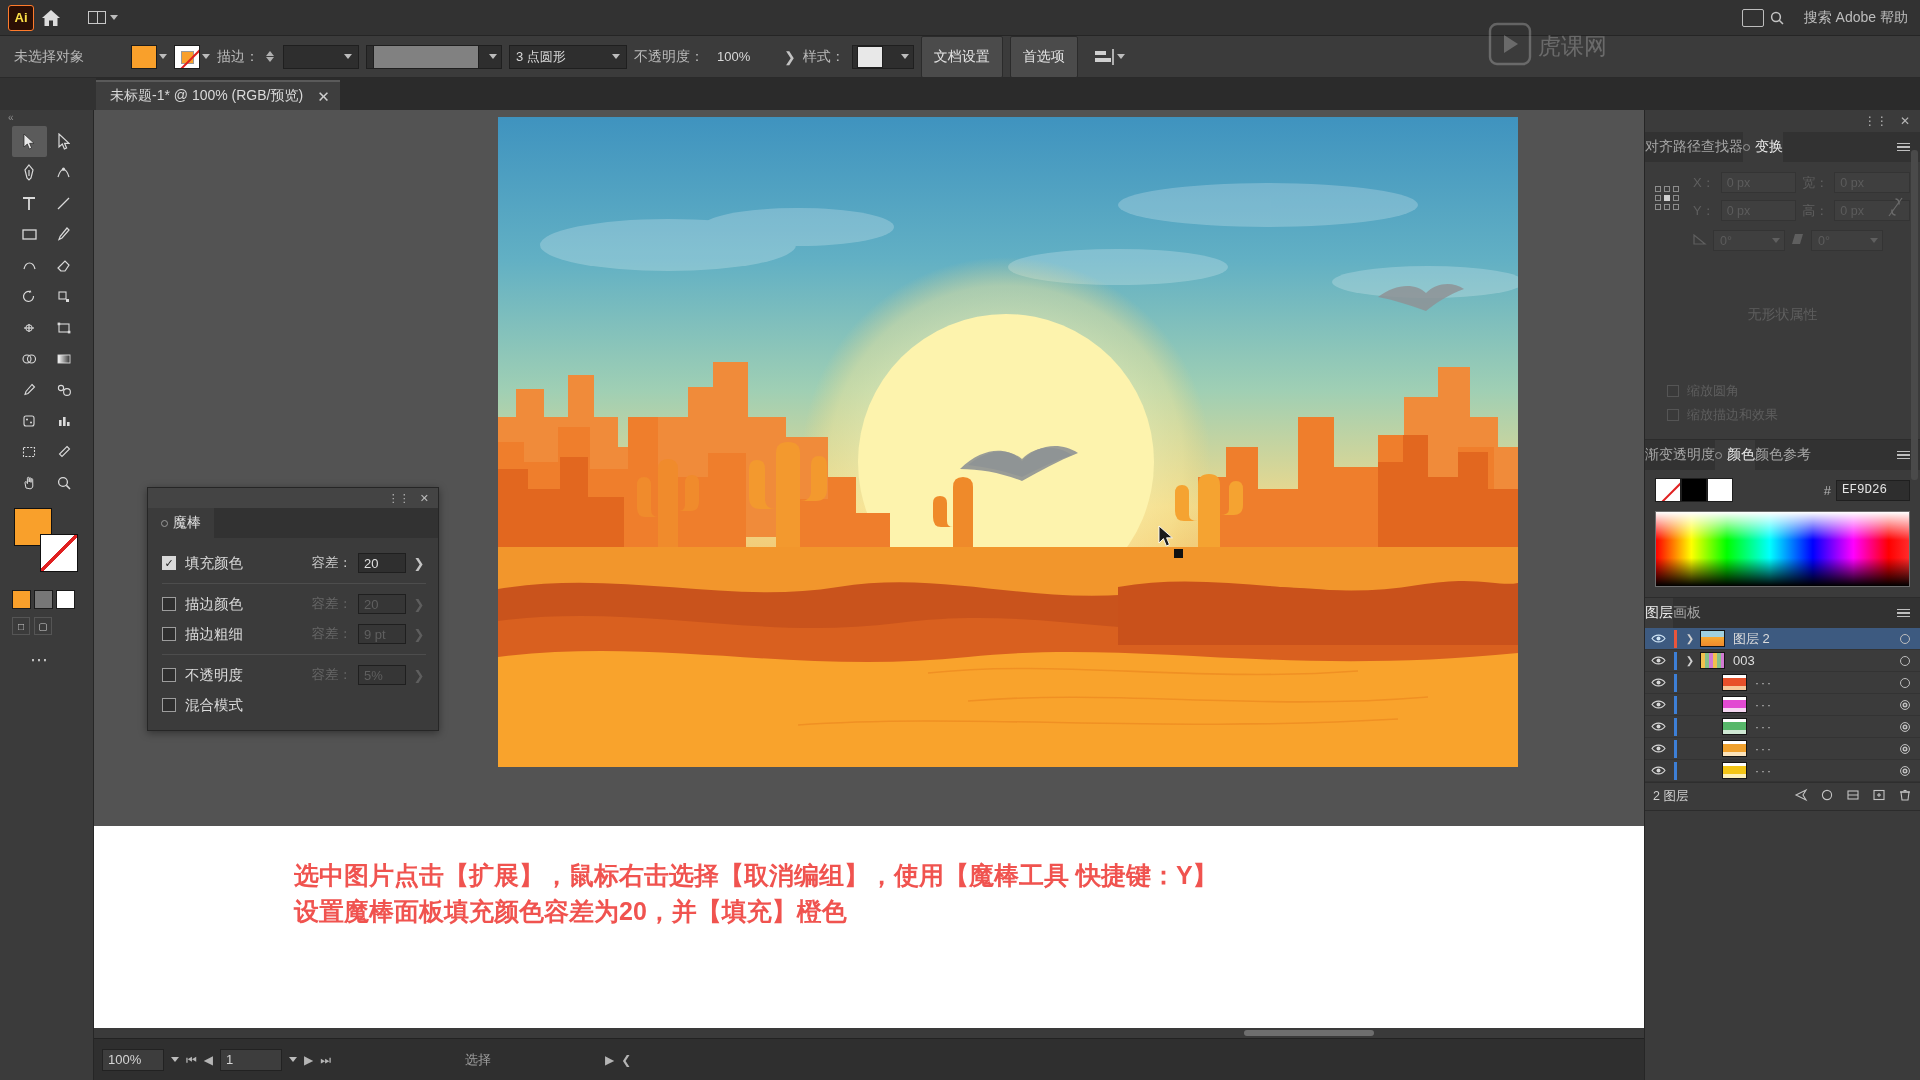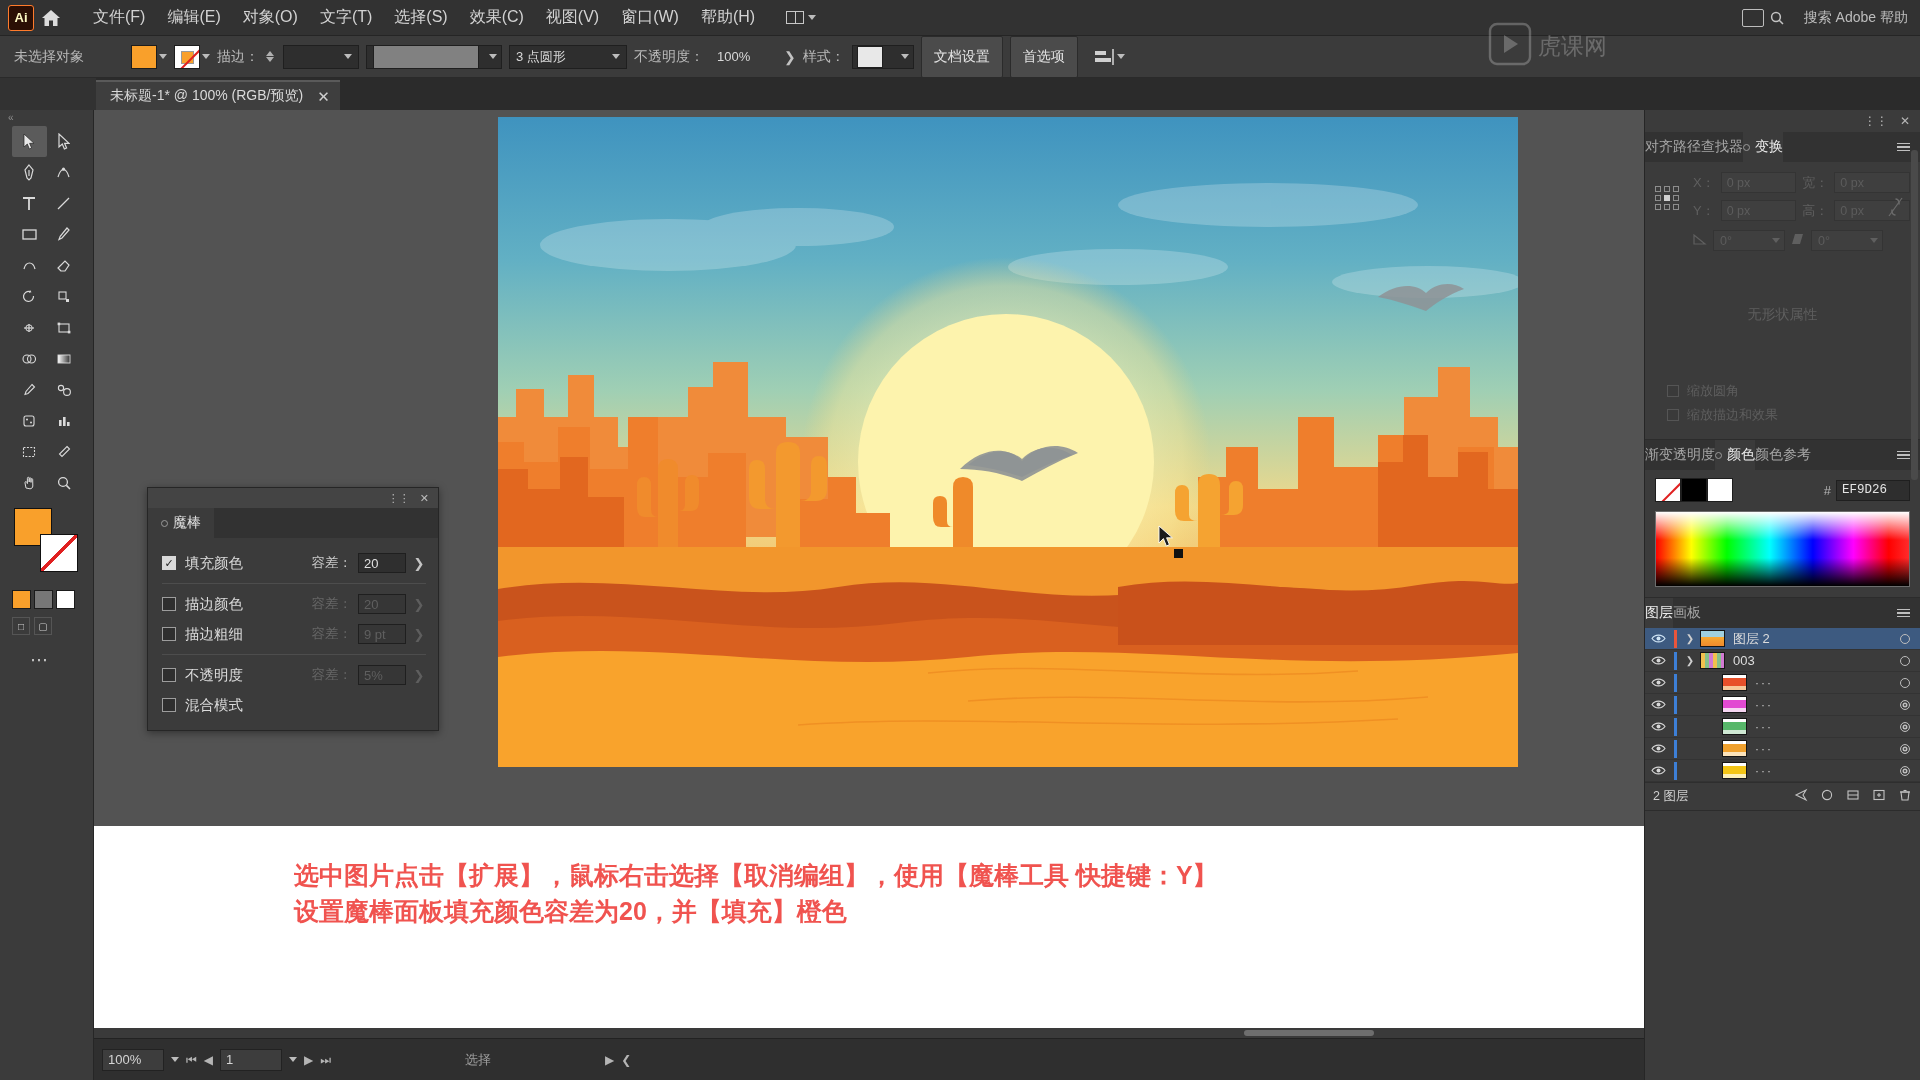--- a/index.html
+++ b/index.html
@@ -14,21 +14,21 @@
 
   
   .menubar {
     position: absolute; left: 0; top: 0; width: 1920px; height: 36px;
     background: #323232; display: flex; align-items: center;
     border-bottom: 1px solid #252525;
   }
   .ai-logo {
     width: 26px; height: 26px; margin-left: 8px; border-radius: 3px;
     background: #2b0f05; border: 1px solid #ff7b2c;
-    color: #fef9c3; font-size: 13px; font-weight: bold;
+    color: #fde047; font-size: 13px; font-weight: bold;
     display: flex; align-items: center; justify-content: center;
     font-family: "Liberation Sans", sans-serif;
   }
   .home-icon { width: 34px; height: 36px; display: flex; align-items: center; justify-content: center; color: #d6d6d6; }
   .menu-items { display: flex; align-items: center; margin-left: 14px; }
   .menu-item {
     color: #d2d2d2; font-size: 16px; padding: 4px 11px; cursor: default;
     white-space: nowrap;
   }
   .menubar-right { margin-left: auto; display: flex; align-items: center; gap: 6px; padding-right: 12px; }
@@ -314,31 +314,20 @@
 <body>
 
 <div class="app">
 
   <div class="menubar">
     <div class="ai-logo">Ai</div>
     <div class="home-icon">
       <svg width="20" height="18" viewBox="0 0 20 18">
           <path d="M10 1 L19 9 L16.5 9 L16.5 17 L12 17 L12 11.5 L8 11.5 L8 17 L3.5 17 L3.5 9 L1 9 Z" fill="#dcdcdc"></path>
         </svg>
-    </div>
-    <div class="menu-items">
-      <div class="menu-item">文件(F)</div>
-      <div class="menu-item">编辑(E)</div>
-      <div class="menu-item">对象(O)</div>
-      <div class="menu-item">文字(T)</div>
-      <div class="menu-item">选择(S)</div>
-      <div class="menu-item">效果(C)</div>
-      <div class="menu-item">视图(V)</div>
-      <div class="menu-item">窗口(W)</div>
-      <div class="menu-item">帮助(H)</div>
     </div>
     <div class="arrange-btn">
       <span class="sq-icon">
           <i></i>
           <i></i>
         </span>
       <span class="caret"></span>
     </div>
     <div class="menubar-right">
       <div class="win-ctrl"></div>

